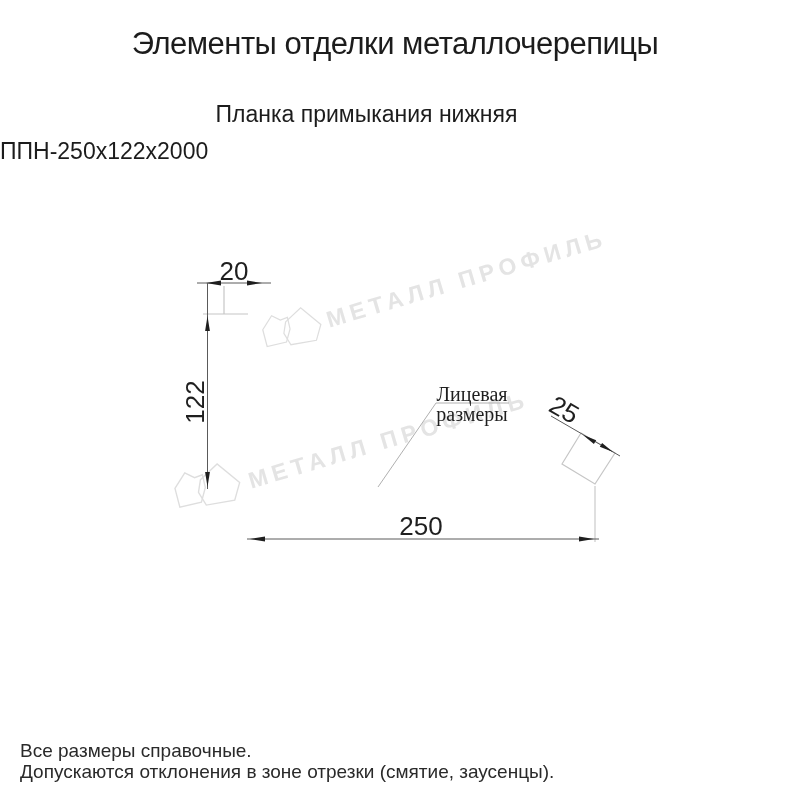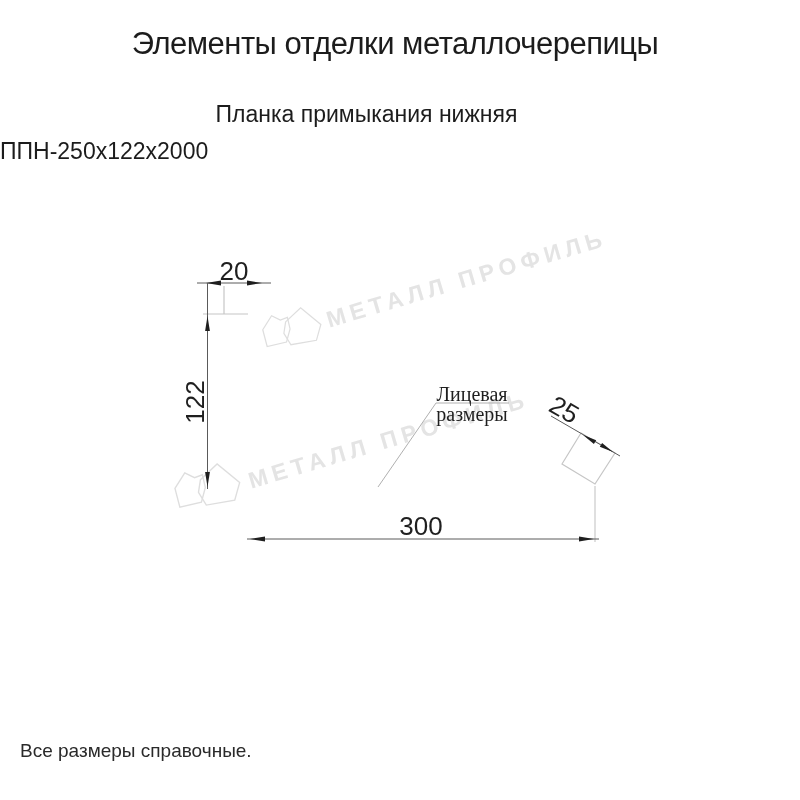--- a/index.html
+++ b/index.html
@@ -85,25 +85,26 @@
     <polygon points="250,539 265,536.6 265,541.4" fill="#1f1f1f"></polygon>
     <polygon points="594,539 579,536.6 579,541.4" fill="#1f1f1f"></polygon>
 
     <line x1="551" y1="416" x2="620" y2="456" stroke="#5a5a5a" stroke-width="1"></line>
     <polygon points="583,435 596.2,440.2 593.9,444" fill="#1f1f1f"></polygon>
     <polygon points="613,452 602.1,443 599.8,446.8" fill="#1f1f1f"></polygon>
   </svg>
 
   <div class="dim-label" style="left:234px;top:271px;text-align:center;">20</div>
   <div class="dim-label rot-ccw" style="left:195px;top:402px;">122</div>
-  <div class="dim-label" style="left:421px;top:526px;">300</div>
+  <div class="dim-label" style="left:421px;top:526px;">250</div>
   <div class="dim-label rot-edge" style="left:564px;top:410px;">25</div>
 
   <div class="face-label">
     <div>Лицевая</div>
     <div>размеры</div>
   </div>
 
   <div class="footer">
     <div>Все размеры справочные.</div>
+    <div>Допускаются отклонения в зоне отрезки (смятие, заусенцы).</div>
   </div>
 
 </div>
 
 </body></html>

